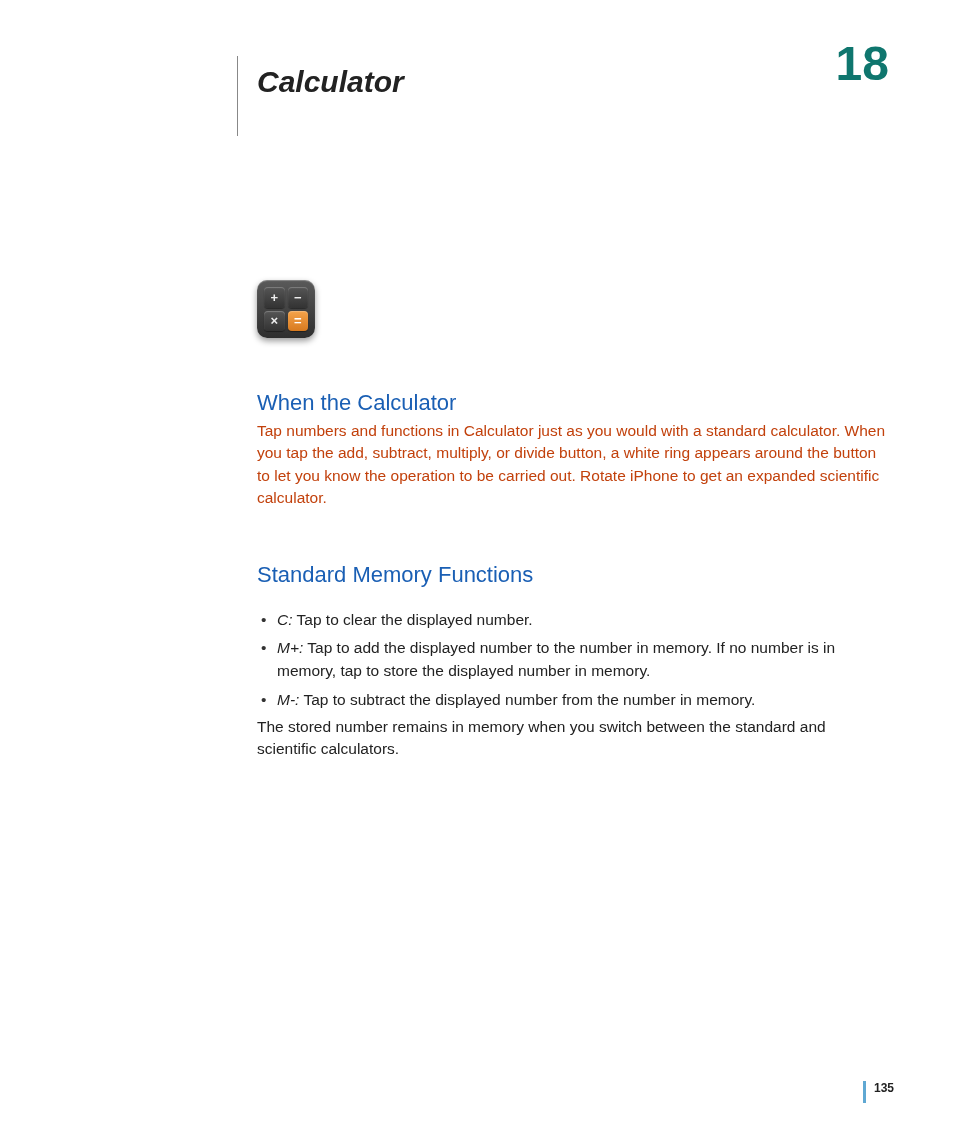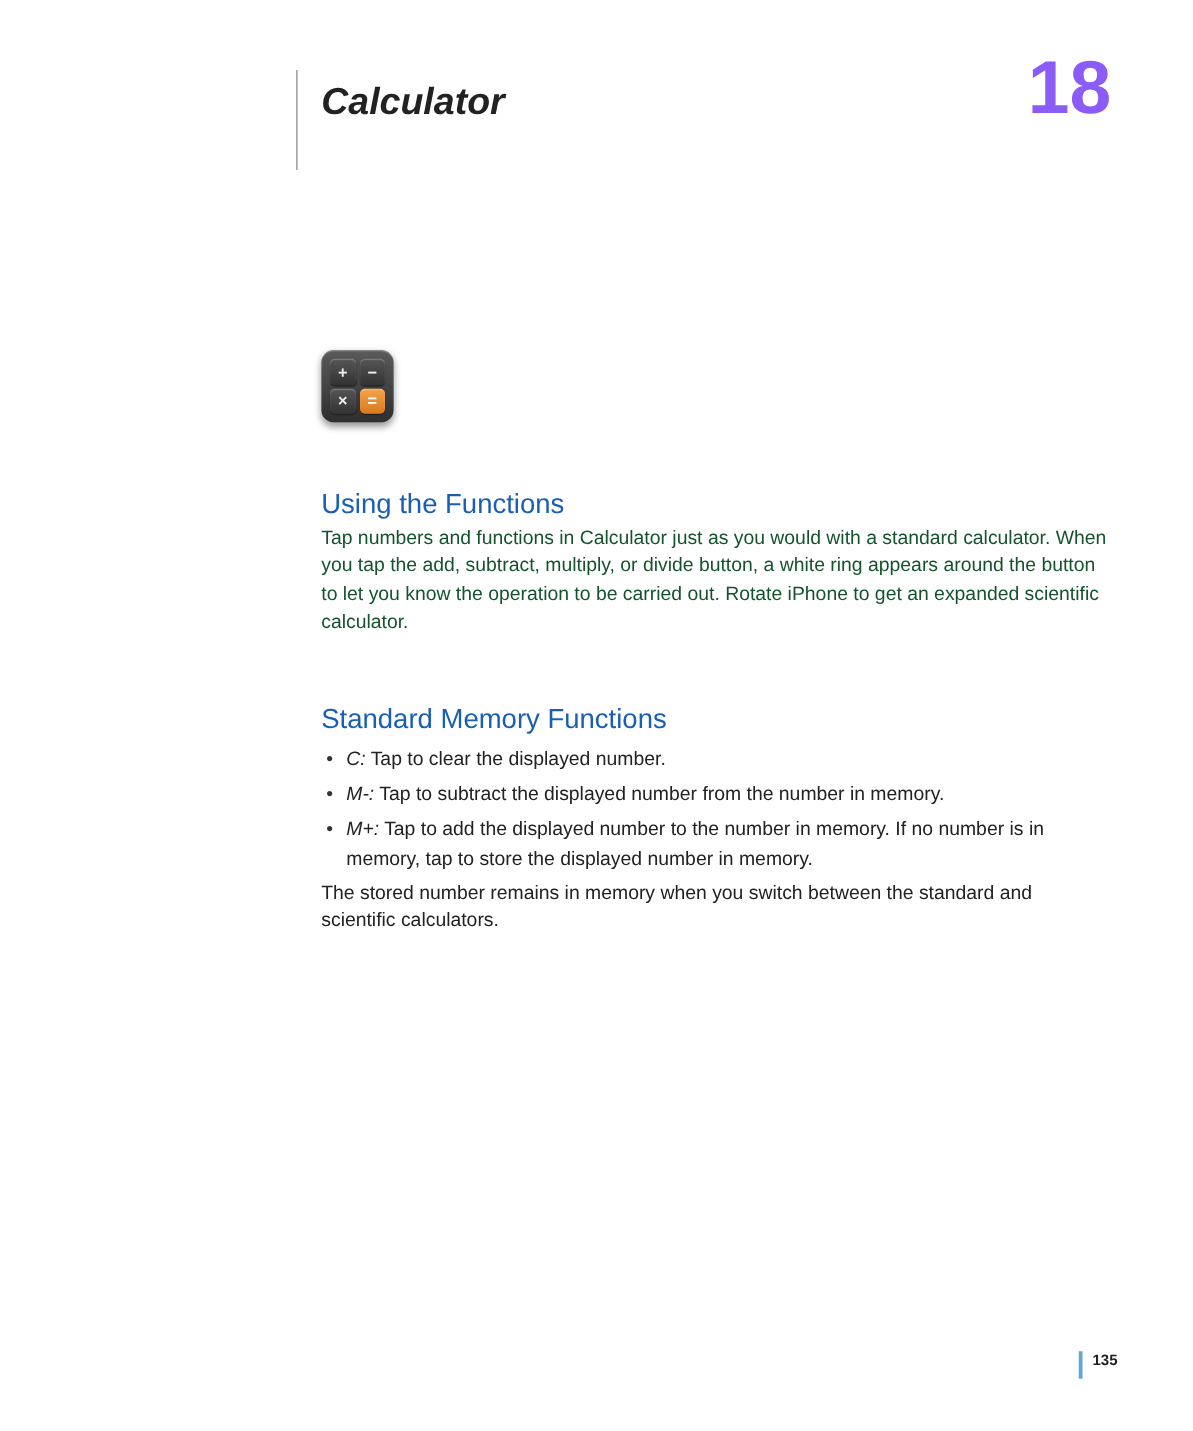--- a/index.html
+++ b/index.html
@@ -33,23 +33,23 @@
       top: 65px;
       font-size: 30px;
       font-weight: bold;
       color: #222;
       font-style: italic;
     }
     .chapter-number {
       position: absolute;
       right: 65px;
       top: 40px;
-      font-size: 60px;
+      font-size: 48px;
       font-weight: bold;
-      color: #8b5cf6;
+      color: #0f766e;
       line-height: 1;
     }
     .content {
       position: absolute;
       left: 257px;
       top: 280px;
       width: 632px;
     }
     .app-icon {
       width: 58px;
@@ -87,26 +87,26 @@
       font-weight: normal;
       margin-top: 52px;
       margin-bottom: 4px;
     }
     .section-heading.first {
       margin-top: 52px;
     }
     .body-text {
       font-size: 15.5px;
       line-height: 1.45;
-      color: #14532d;
+      color: #c2410c;
     }
     ul.mem-list {
       list-style: none;
       padding-left: 0;
-      margin-top: 8px;
+      margin-top: 20px;
     }
     ul.mem-list li {
       font-size: 15.5px;
       line-height: 1.5;
       color: #222;
       position: relative;
       padding-left: 20px;
       margin-bottom: 5px;
     }
     ul.mem-list li::before {
@@ -153,36 +153,36 @@
 
   <div class="content">
 
     <div class="app-icon">
       <div class="calc-btn dark">+</div>
       <div class="calc-btn dark">−</div>
       <div class="calc-btn dark">×</div>
       <div class="calc-btn orange">=</div>
     </div>
 
-    <h2 class="section-heading first">Using the Functions</h2>
+    <h2 class="section-heading first">When the Calculator</h2>
     <p class="body-text">Tap numbers and functions in Calculator just as you would with a standard calculator. When you tap the add, subtract, multiply, or divide button, a white ring appears around the button to let you know the operation to be carried out. Rotate iPhone to get an expanded scientific calculator.</p>
 
     <h2 class="section-heading">Standard Memory Functions</h2>
     <ul class="mem-list">
       <li>
         <span class="mem-label">C:</span>
         <span>Tap to clear the displayed number.</span>
       </li>
       <li>
+        <span class="mem-label">M+:</span>
+        <span>Tap to add the displayed number to the number in memory. If no number is in memory, tap to store the displayed number in memory.</span>
+      </li>
+      <li>
         <span class="mem-label">M-:</span>
         <span>Tap to subtract the displayed number from the number in memory.</span>
-      </li>
-      <li>
-        <span class="mem-label">M+:</span>
-        <span>Tap to add the displayed number to the number in memory. If no number is in memory, tap to store the displayed number in memory.</span>
       </li>
     </ul>
     <p class="closing-text">The stored number remains in memory when you switch between the standard and scientific calculators.</p>
   </div>
 
   <div class="footer">
     <div class="footer-bar"></div>
     <span class="page-number">135</span>
   </div>
 </div>

